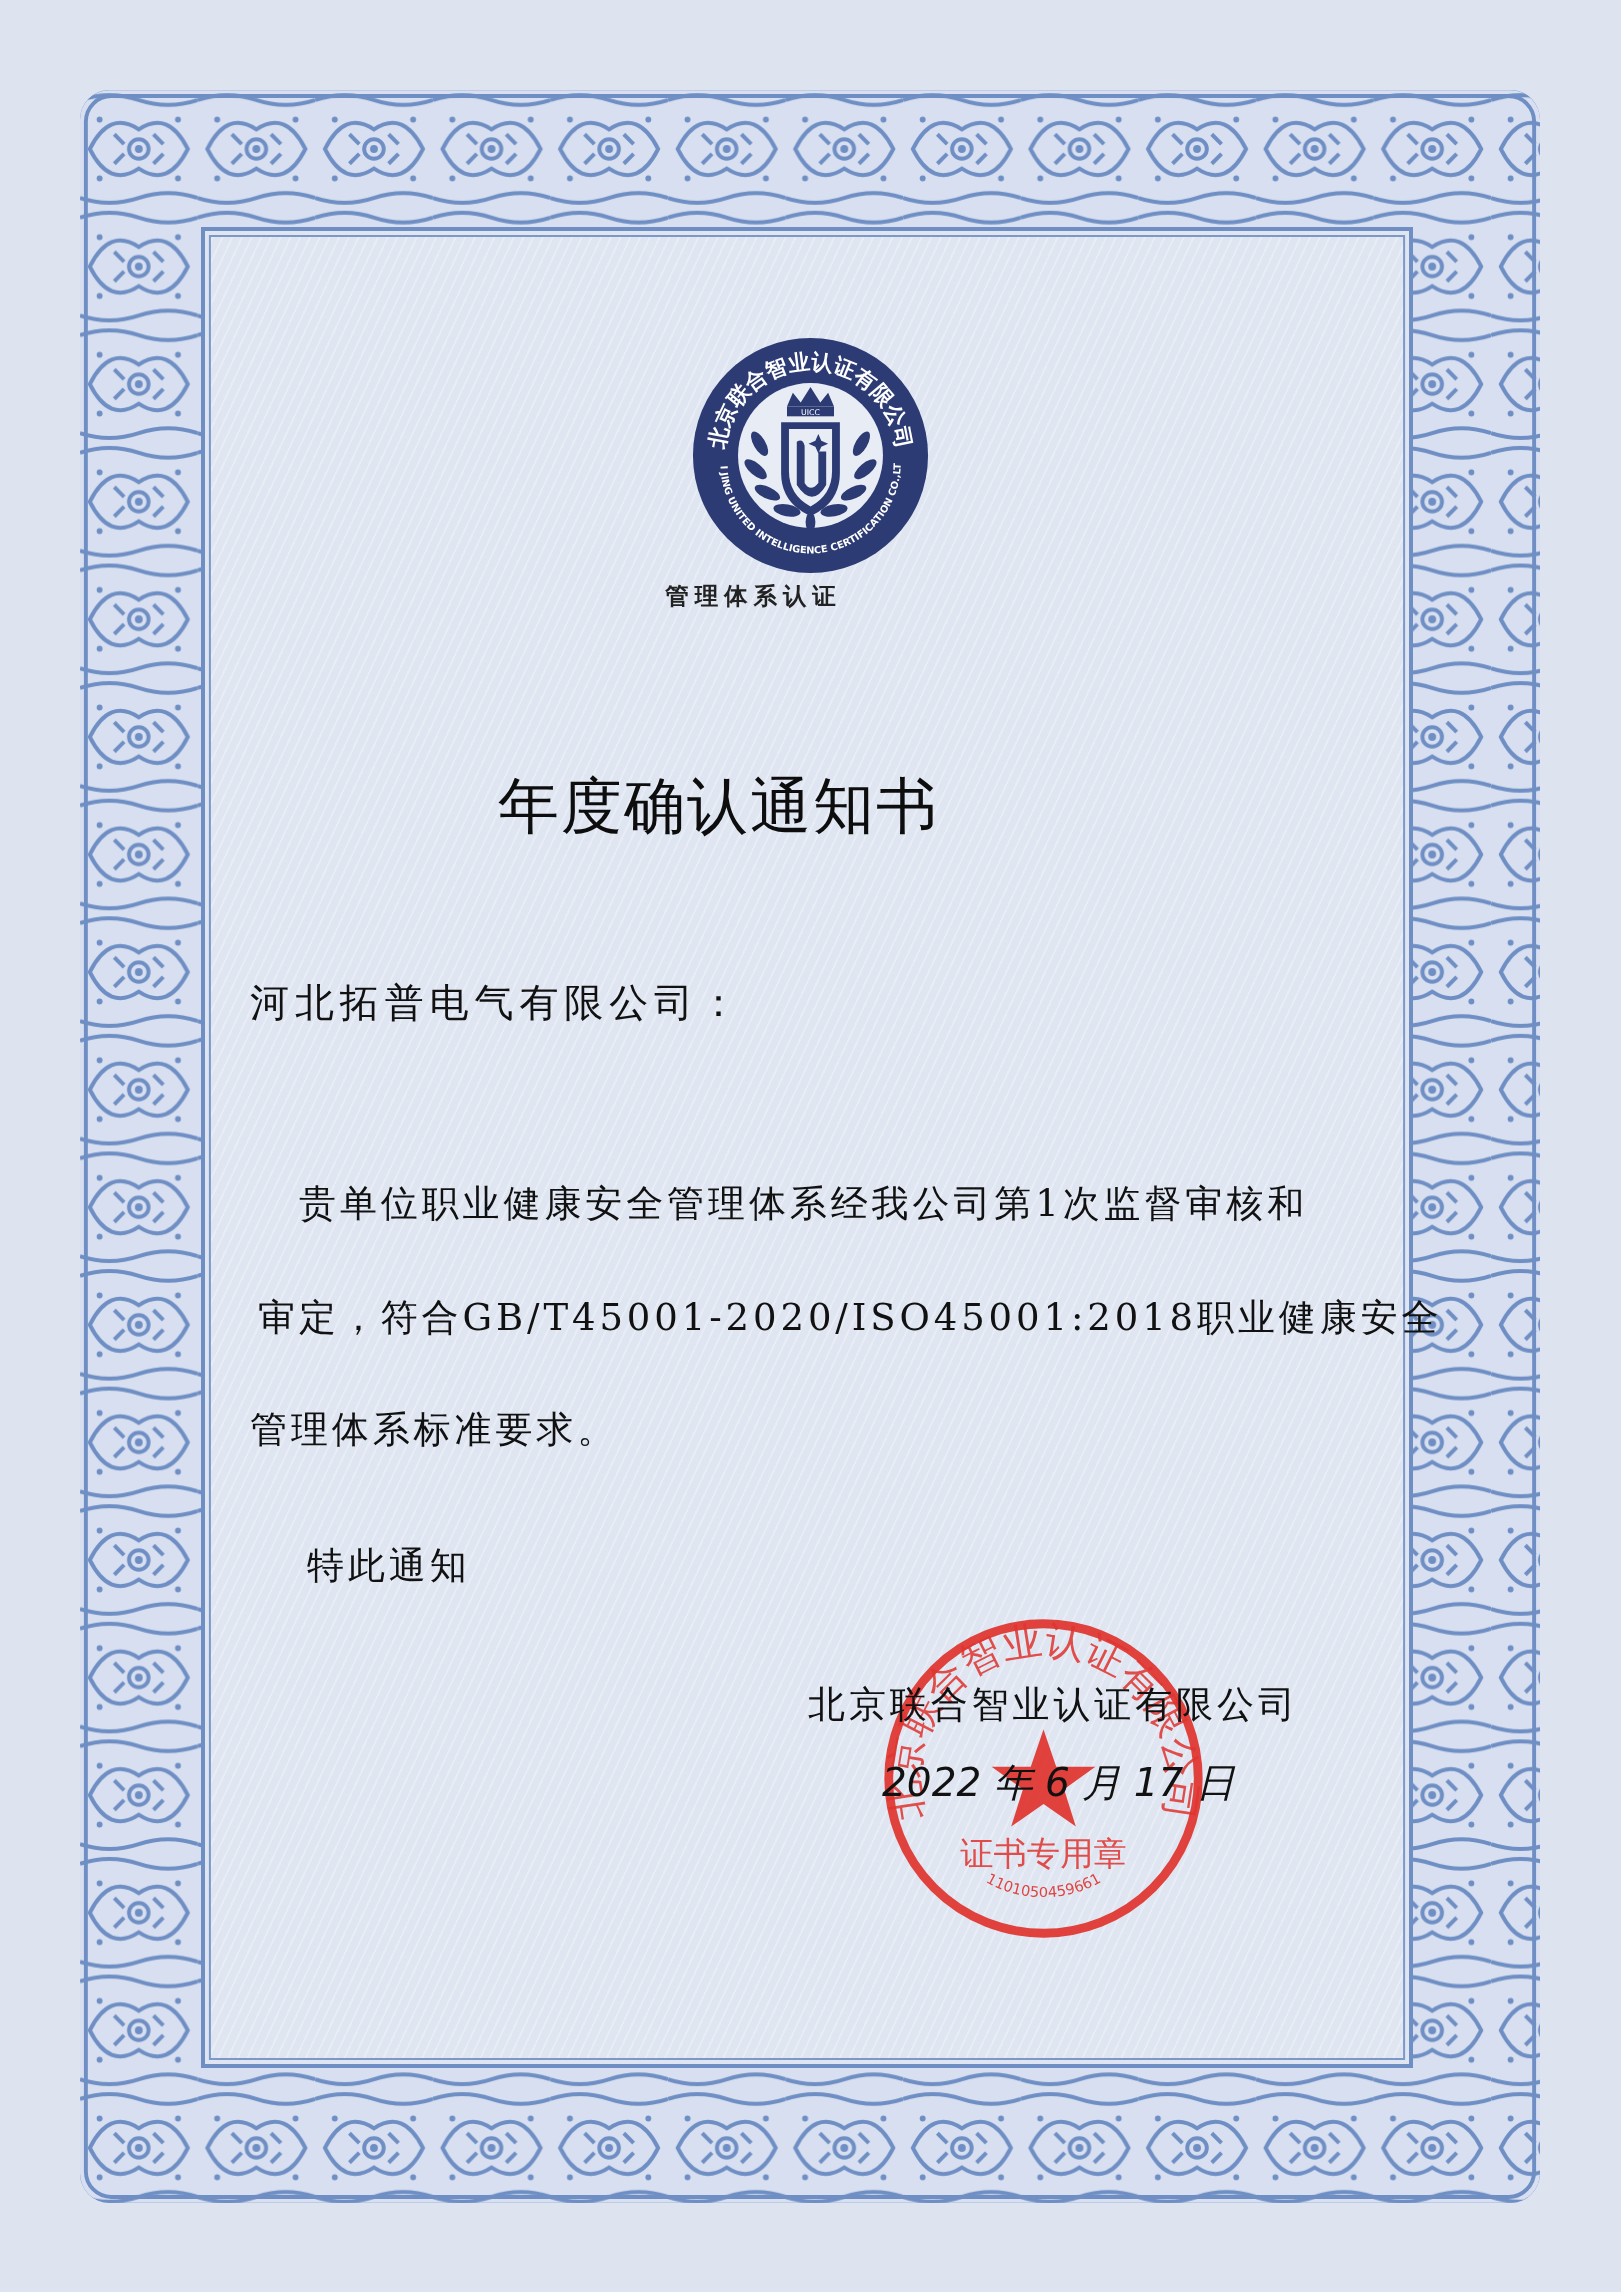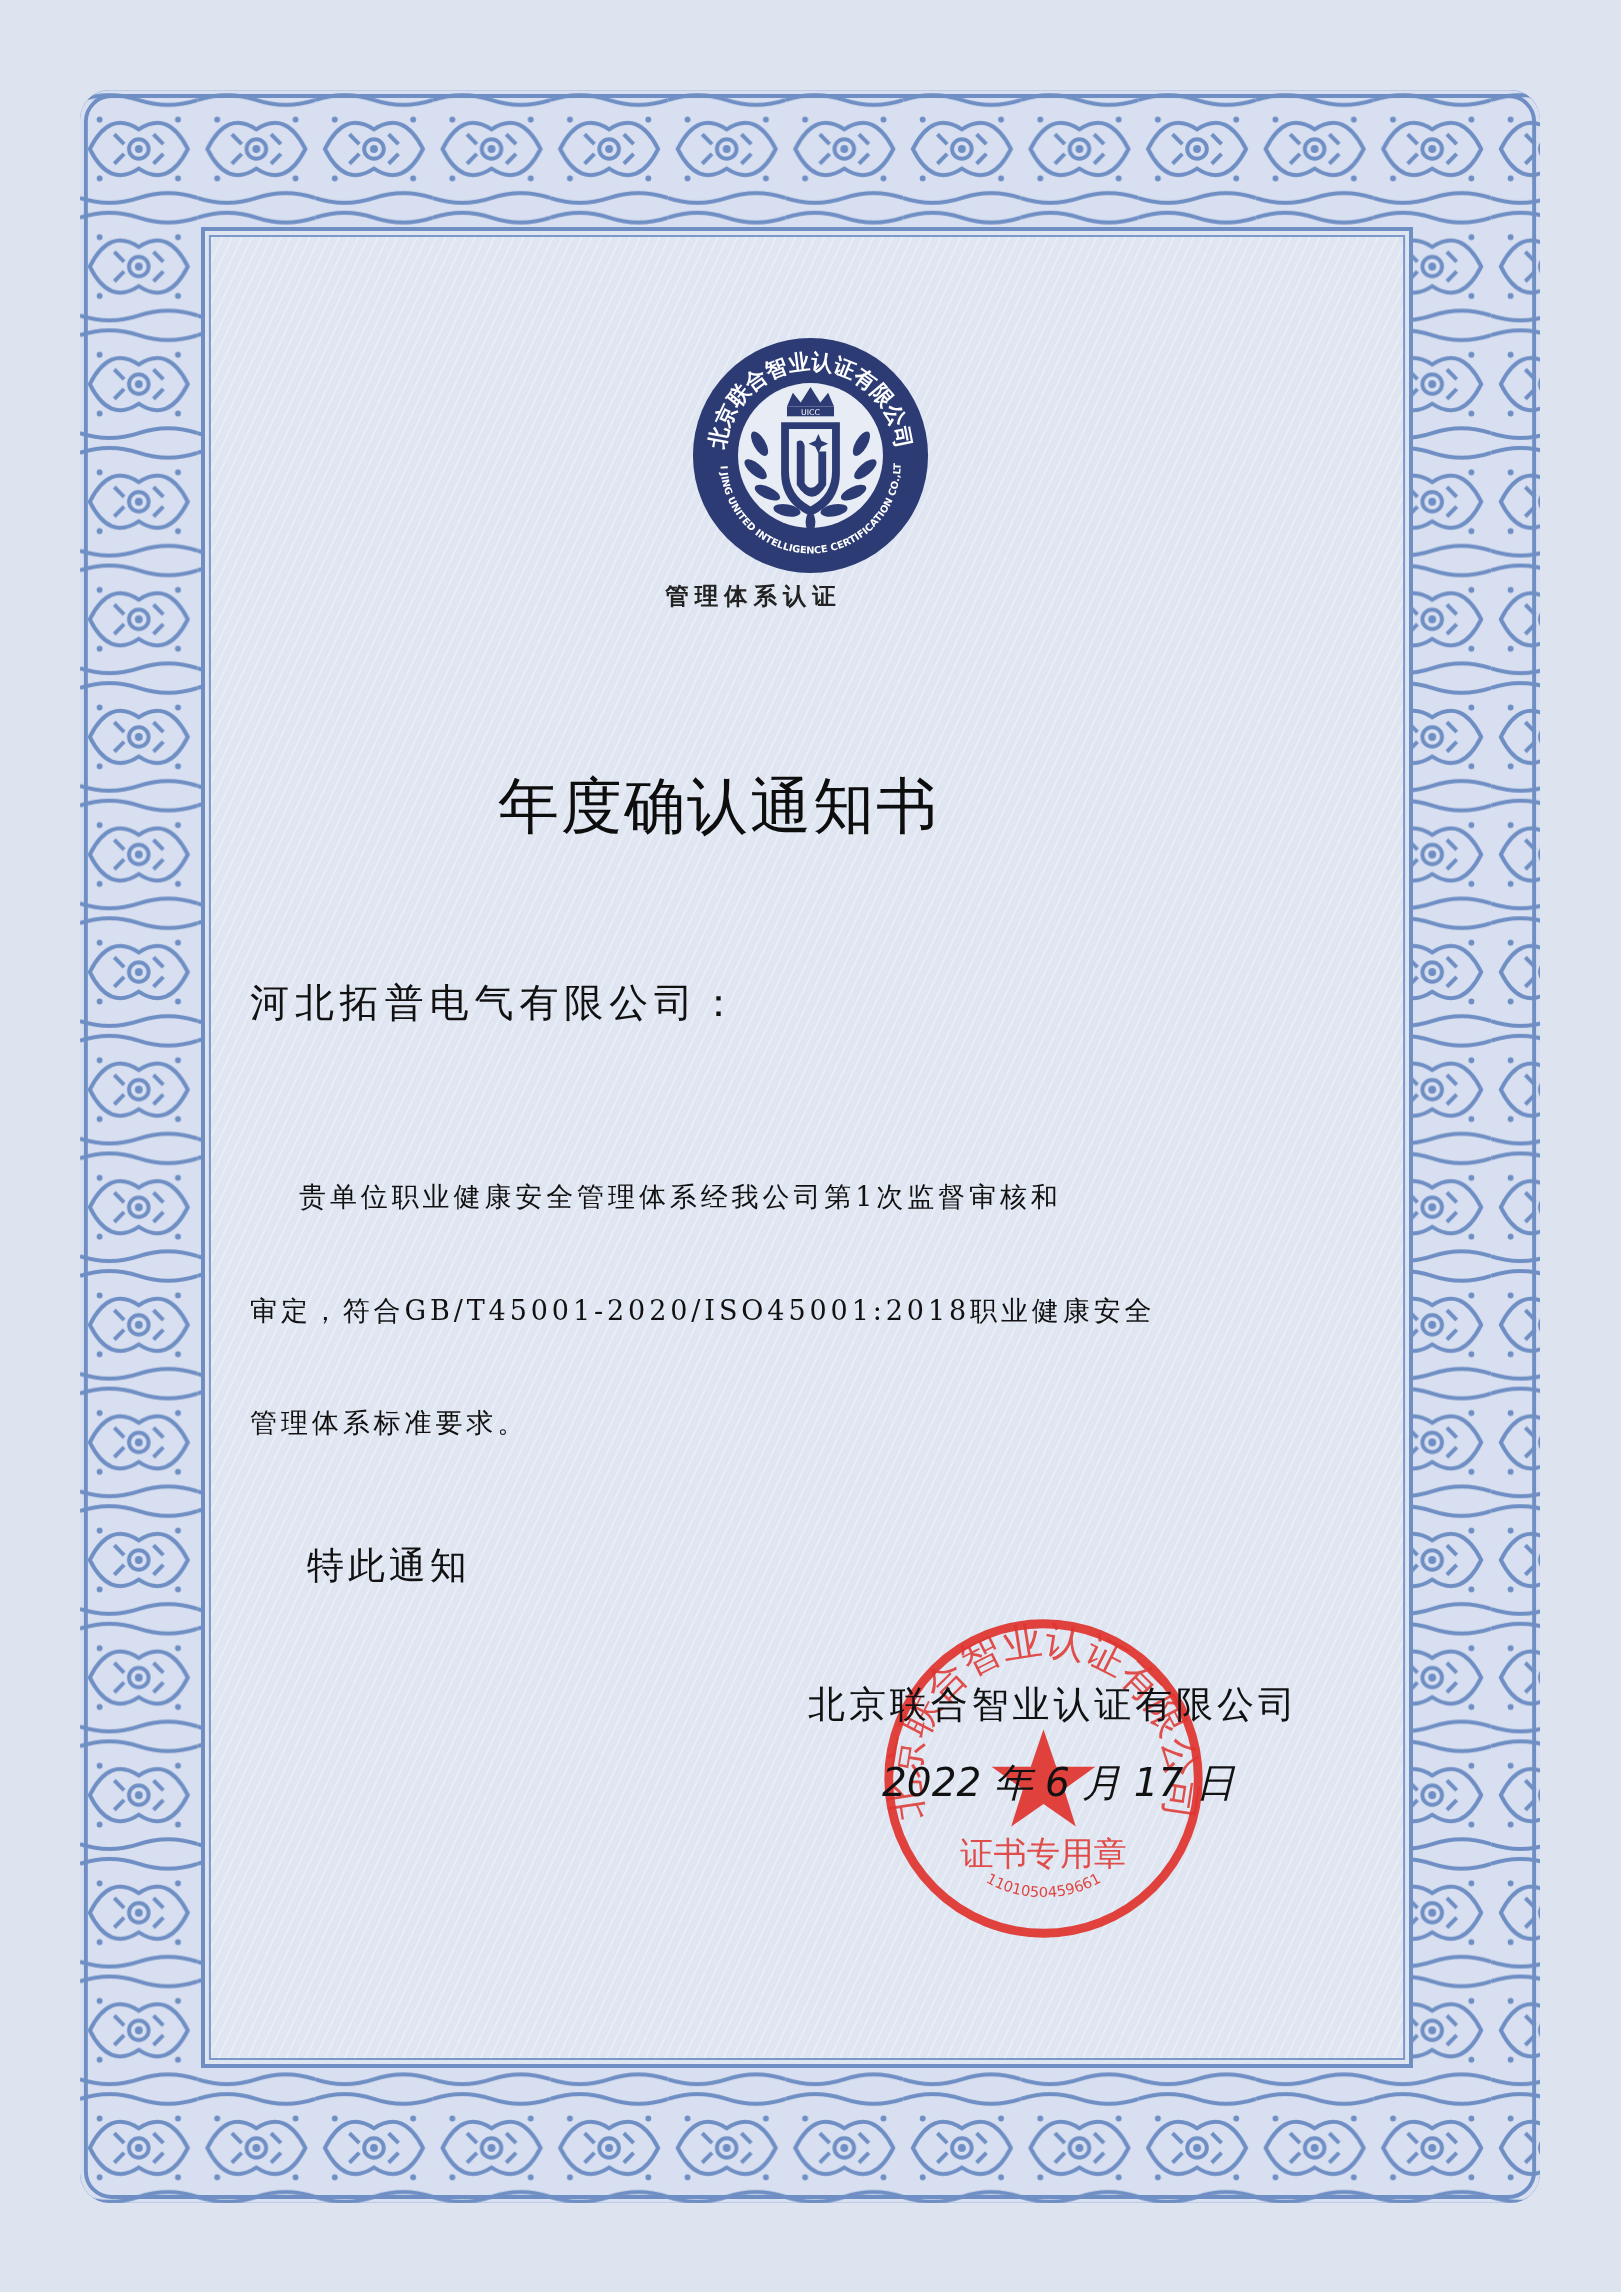--- a/index.html
+++ b/index.html
@@ -40,24 +40,24 @@
   }
   .title {
     position: absolute; left: 0; width: 1437px; top: 766px; text-align: center;
     font-family: "DejaVu Sans", "Liberation Sans", sans-serif;
     font-size: 61px; letter-spacing: 2px; color: #0d0d0d;
   }
   .recipient {
     position: absolute; left: 250px; top: 976px; font-size: 39px; letter-spacing: 5.9px;
   }
   .body-line {
-    position: absolute; font-size: 27px; letter-spacing: 3.9px; white-space: nowrap;
+    position: absolute; font-size: 37px; letter-spacing: 3.9px; white-space: nowrap;
   }
   .line1 { left: 299px; top: 1179px; }
-  .line2 { left: 250px; top: 1293px; }
+  .line2 { left: 258px; top: 1293px; }
   .line3 { left: 250px; top: 1405px; }
   .notice { position: absolute; left: 307px; top: 1541px; font-size: 37px; letter-spacing: 3.9px; }
   .issuer { position: absolute; left: 808px; top: 1680px; font-size: 37px; letter-spacing: 3.9px; }
   .date {
     position: absolute; left: 882px; top: 1756px; font-size: 39px;
     font-family: "DejaVu Sans", "Liberation Sans", sans-serif;
     font-style: italic;
   }
   .stamp { position: absolute; left: 877px; top: 1612px; width: 333px; height: 333px; pointer-events: none; }
 </style>

